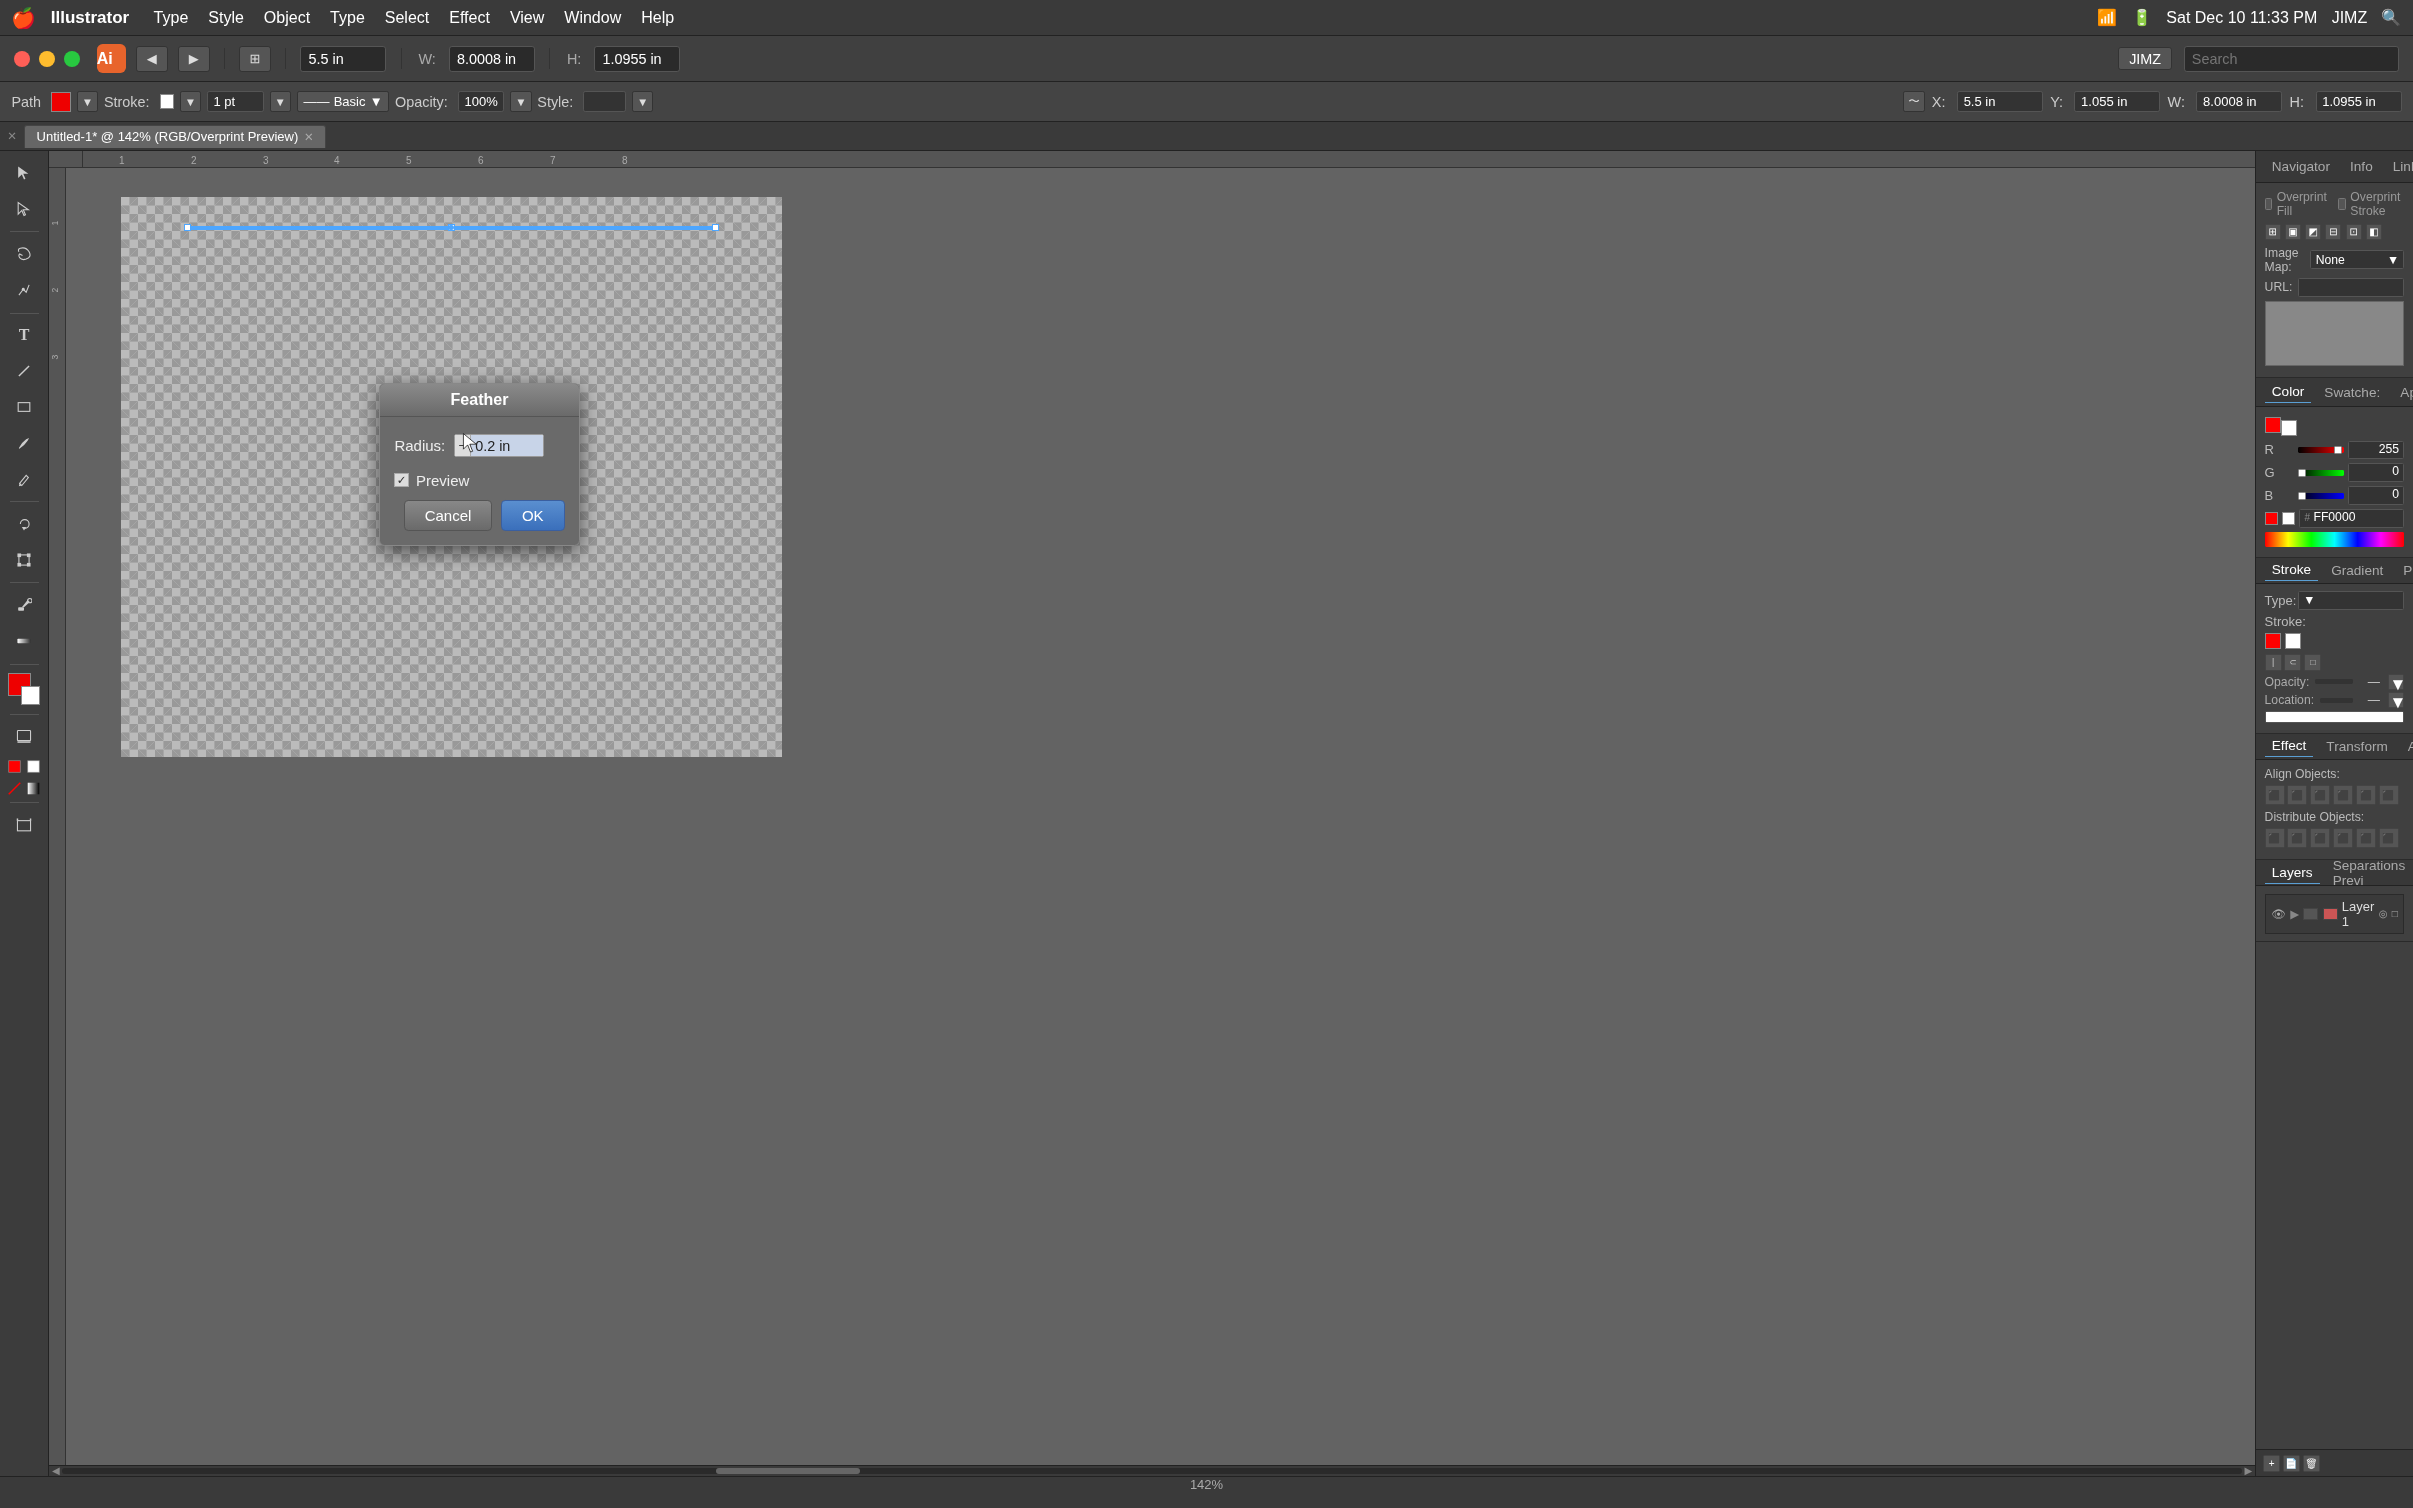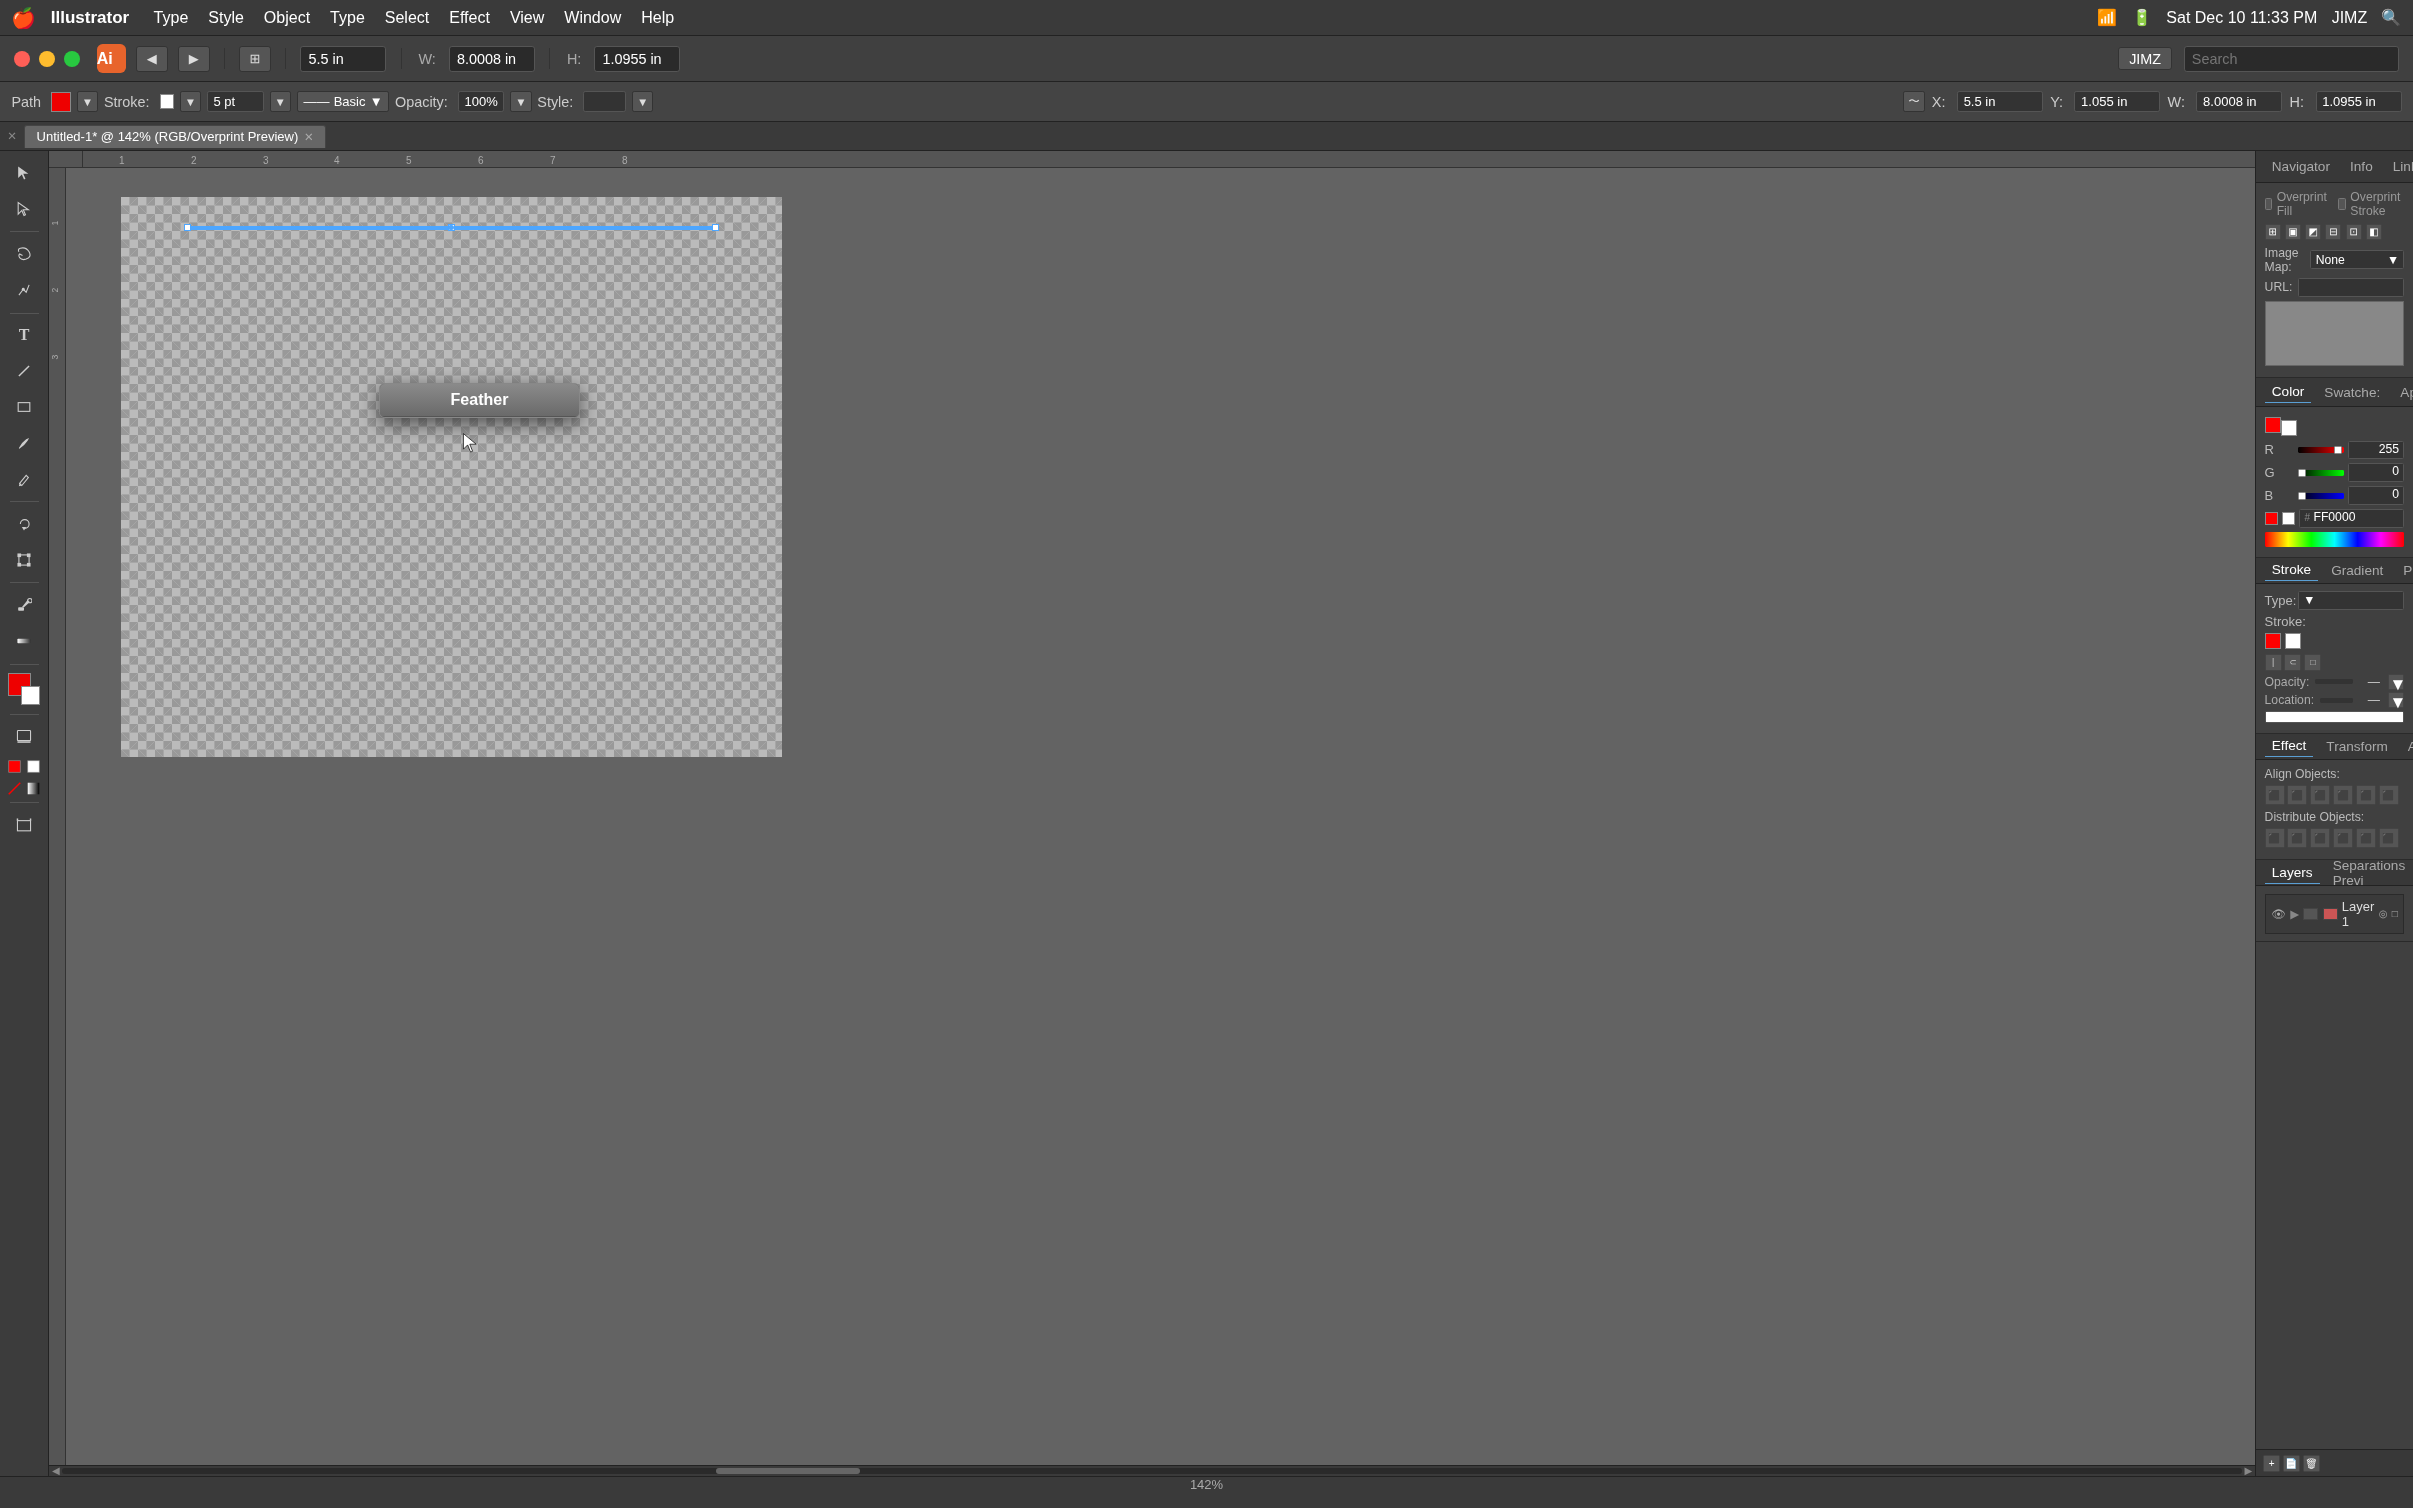--- a/index.html
+++ b/index.html
@@ -273,21 +273,21 @@
   </div>
 </div>
 
 <div id="optionsbar">
   <span class="opt-label">Path</span>
   <div class="opt-color-swatch" style="background:#e00;"></div>
   <span class="opt-icon-btn">▼</span>
   <span class="opt-label">Stroke:</span>
   <div class="opt-color-swatch" style="background:#fff;width:14.4px;height:14.4px;"></div>
   <span class="opt-icon-btn">▼</span>
-  <div class="opt-field" style="width:57px;">5 pt</div>
+  <div class="opt-field" style="width:57px;">1 pt</div>
   <span class="opt-icon-btn">▼</span>
   <div class="opt-dropdown">
     <span>——</span>
     <span>Basic</span>
     <span>▼</span>
   </div>
   <span class="opt-label">Opacity:</span>
   <div class="opt-field">100%</div>
   <span class="opt-icon-btn">▼</span>
   <span class="opt-label">Style:</span>
@@ -494,20 +494,37 @@
               <div class="sel-handle br"></div>
               <div class="center-dot"></div>
               <div class="red-rectangle"></div>
             </div>
           </div>
         </div>
       </div>
 
       <div id="feather-dialog">
         <div class="dialog-titlebar">Feather</div>
+        <div class="dialog-body">
+          <div class="dialog-row">
+            <span class="dialog-field-label">Radius:</span>
+            <div class="dialog-spinbox">
+              <div class="spinbox-dec">−</div>
+              <input class="spinbox-input" type="text" value="0.2 in" style="">
+            </div>
+          </div>
+          <div class="dialog-checkbox-row">
+            <div class="dialog-checkbox checked"></div>
+            <span class="dialog-label">Preview</span>
+          </div>
+          <div class="dialog-btn-row">
+            <button class="dialog-btn cancel">Cancel</button>
+            <button class="dialog-btn ok">OK</button>
+          </div>
+        </div>
       </div>
 
       <div style="position:absolute;left:413px;top:264px;pointer-events:none;z-index:100;">
         <svg width="17" height="23" viewBox="0 0 24 32">
             <path d="M2 2 L2 24 L8 18 L12 28 L15 27 L11 17 L20 17 Z" fill="#fff" stroke="#000" stroke-width="1"></path>
           </svg>
       </div>
     </div>
 
     <div id="hscrollbar">

